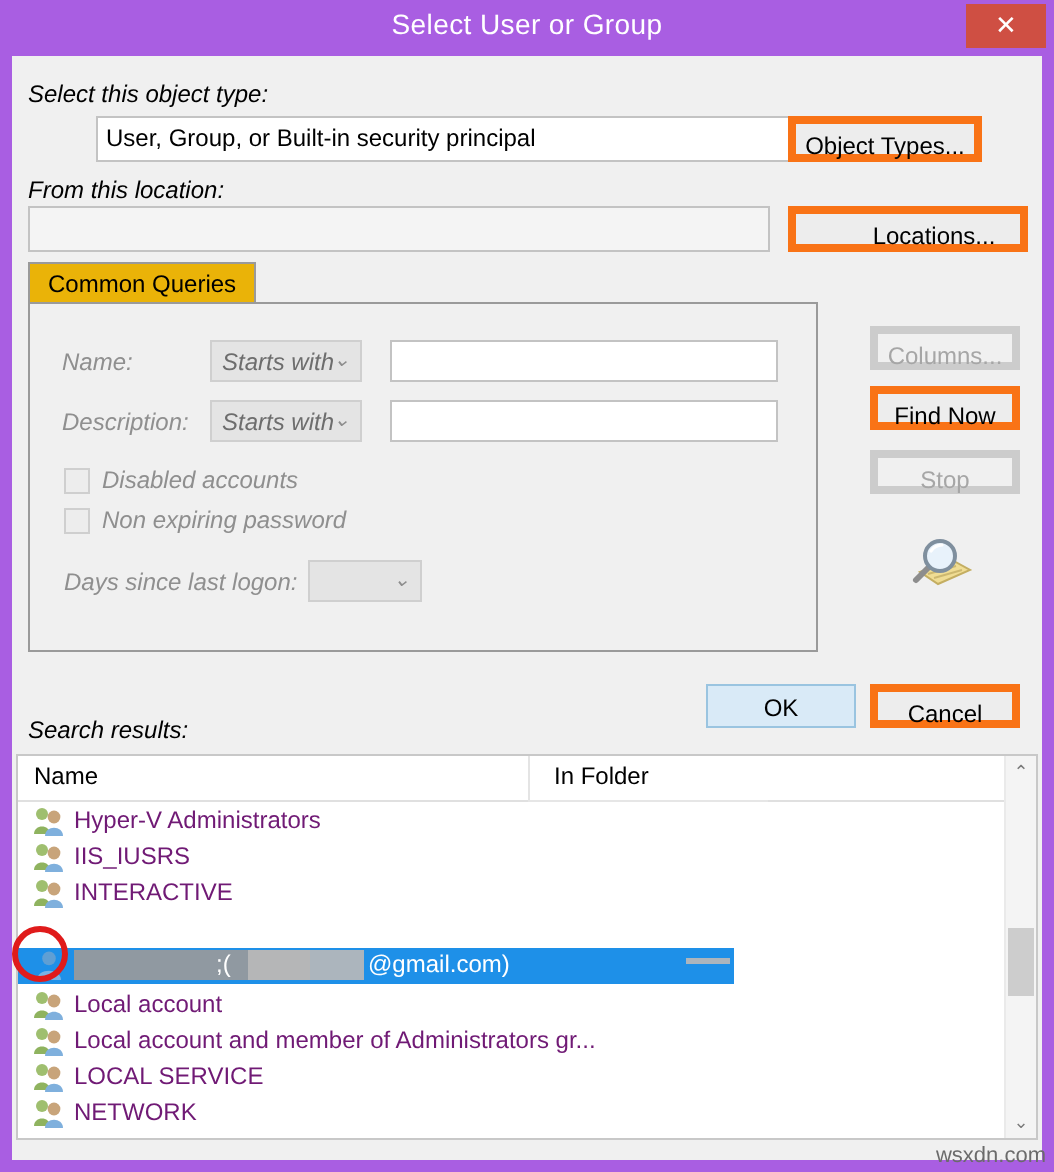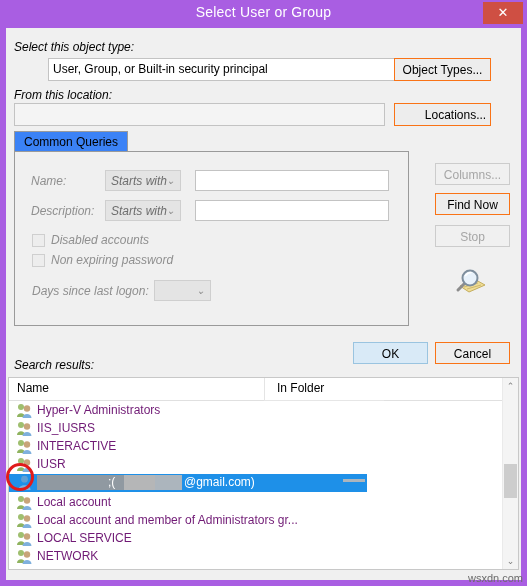--- a/index.html
+++ b/index.html
@@ -84,21 +84,21 @@
     padding: 2px 4px;
     line-height: 17px;
     white-space: nowrap;
     overflow: hidden;
   }
   .textbox.readonly { background: #f4f4f4; }
 
   .btn {
     position: absolute;
     background: #ededed;
-    border: 1px solid #f97316;
+    border: 4px solid #f97316;
     box-sizing: border-box;
     font-size: 12px;
     color: #000000;
     text-align: center;
     cursor: pointer;
     line-height: 22px;
     white-space: nowrap;
   }
   .btn.disabled {
     color: #a6a6a6;
@@ -117,21 +117,21 @@
     left: 14px; top: 131px;
     width: 395px; height: 21px;
   }
   .tab {
     position: absolute;
     left: 0; top: 0;
     height: 21px;
     padding: 0 9px;
     line-height: 21px;
     font-size: 12px;
-    background: #3b82f6;
+    background: #eab308;
     border: 1px solid #9a9a9a;
     border-bottom: none;
     box-sizing: border-box;
     cursor: pointer;
   }
   .tabpanel {
     position: absolute;
     left: 14px; top: 151px;
     width: 395px; height: 175px;
     border: 1px solid #9a9a9a;
@@ -313,21 +313,21 @@
     </div>
 
     <div class="client">
 
       <div class="lbl" style="left:8px; top:12px;">Select this object type:</div>
       <div class="textbox" style="left:8px; top:30px; width:371px; height:23px;margin-left:34px;">User, Group, or Built-in security principal</div>
       <div class="btn" style="left:388px; top:30px; width:97px; height:23px;">Object Types...</div>
 
       <div class="lbl" style="left:8px; top:60px;">From this location:</div>
       <div class="textbox readonly" style="left:8px; top:75px; width:371px; height:23px;"></div>
-      <div class="btn" style="left:388px; top:75px; width:97px; height:23px;padding-left:26px;">Locations...</div>
+      <div class="btn" style="left:388px; top:75px; width:120px; height:23px;padding-left:26px;">Locations...</div>
 
       <div class="tabstrip" style="left:8px; top:103px; width:395px;">
         <div class="tab">Common Queries</div>
       </div>
 
       <div class="tabpanel" style="left:8px; top:123px; width:395px; height:175px;">
 
         <div class="lbl dim" style="left:16px; top:22px;">Name:</div>
         <div class="combo" style="left:90px; top:18px; width:76px; height:21px;">
           <span>Starts with</span>
@@ -415,31 +415,20 @@
           <svg width="17" height="15" viewBox="0 0 17 15">
             <circle cx="5" cy="4" r="3" fill="#9fbf6f"></circle>
             <path d="M1 14 C1 9 9 9 9 14 Z" fill="#8fb35f"></path>
             <circle cx="11" cy="5.5" r="3.2" fill="#c8a47a"></circle>
             <path d="M6.5 15 C6.5 9.5 15.5 9.5 15.5 15 Z" fill="#7fb0dd"></path>
           </svg>
         </span>
         <span class="rname">INTERACTIVE</span>
       </div>
 
-      <div class="row" style="top:78px;">
-        <span class="icon-group">
-          <svg width="17" height="15" viewBox="0 0 17 15">
-            <circle cx="5" cy="4" r="3" fill="#9fbf6f"></circle>
-            <path d="M1 14 C1 9 9 9 9 14 Z" fill="#8fb35f"></path>
-            <circle cx="11" cy="5.5" r="3.2" fill="#c8a47a"></circle>
-            <path d="M6.5 15 C6.5 9.5 15.5 9.5 15.5 15 Z" fill="#7fb0dd"></path>
-          </svg>
-        </span>
-        <span class="rname">IUSR</span>
-      </div>
 
       <div class="row selected" style="top:96px; height:18px; width:358px;">
         <span class="icon-user">
           <svg width="17" height="15" viewBox="0 0 17 15">
             <circle cx="8.5" cy="4.2" r="3.4" fill="#5f9fd4"></circle>
             <path d="M2.5 15 C2.5 8.8 14.5 8.8 14.5 15 Z" fill="#78b4e4"></path>
           </svg>
         </span>
         <span class="redact" style="left:28px; top:1px; width:118px; height:15px;"></span>
         <span class="sel-text" style="left:99px; top:1px;">;(</span>

